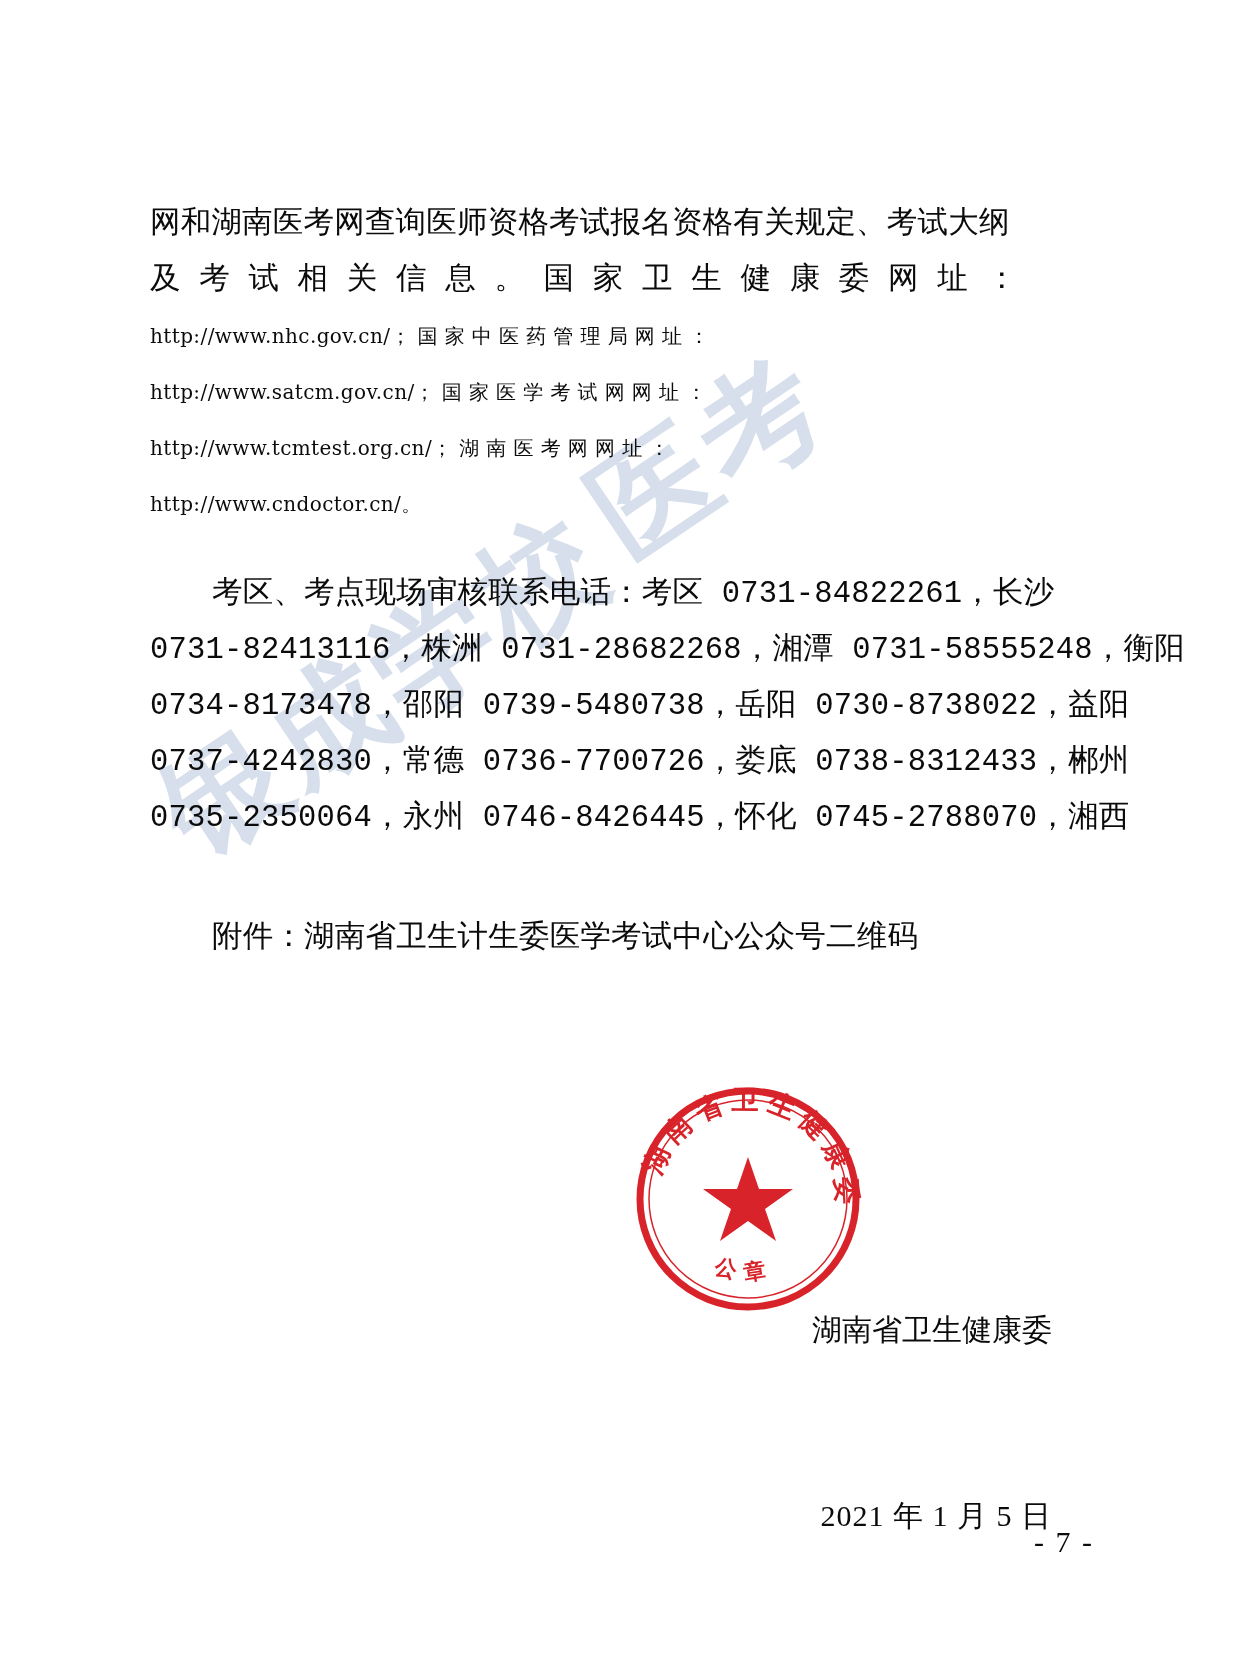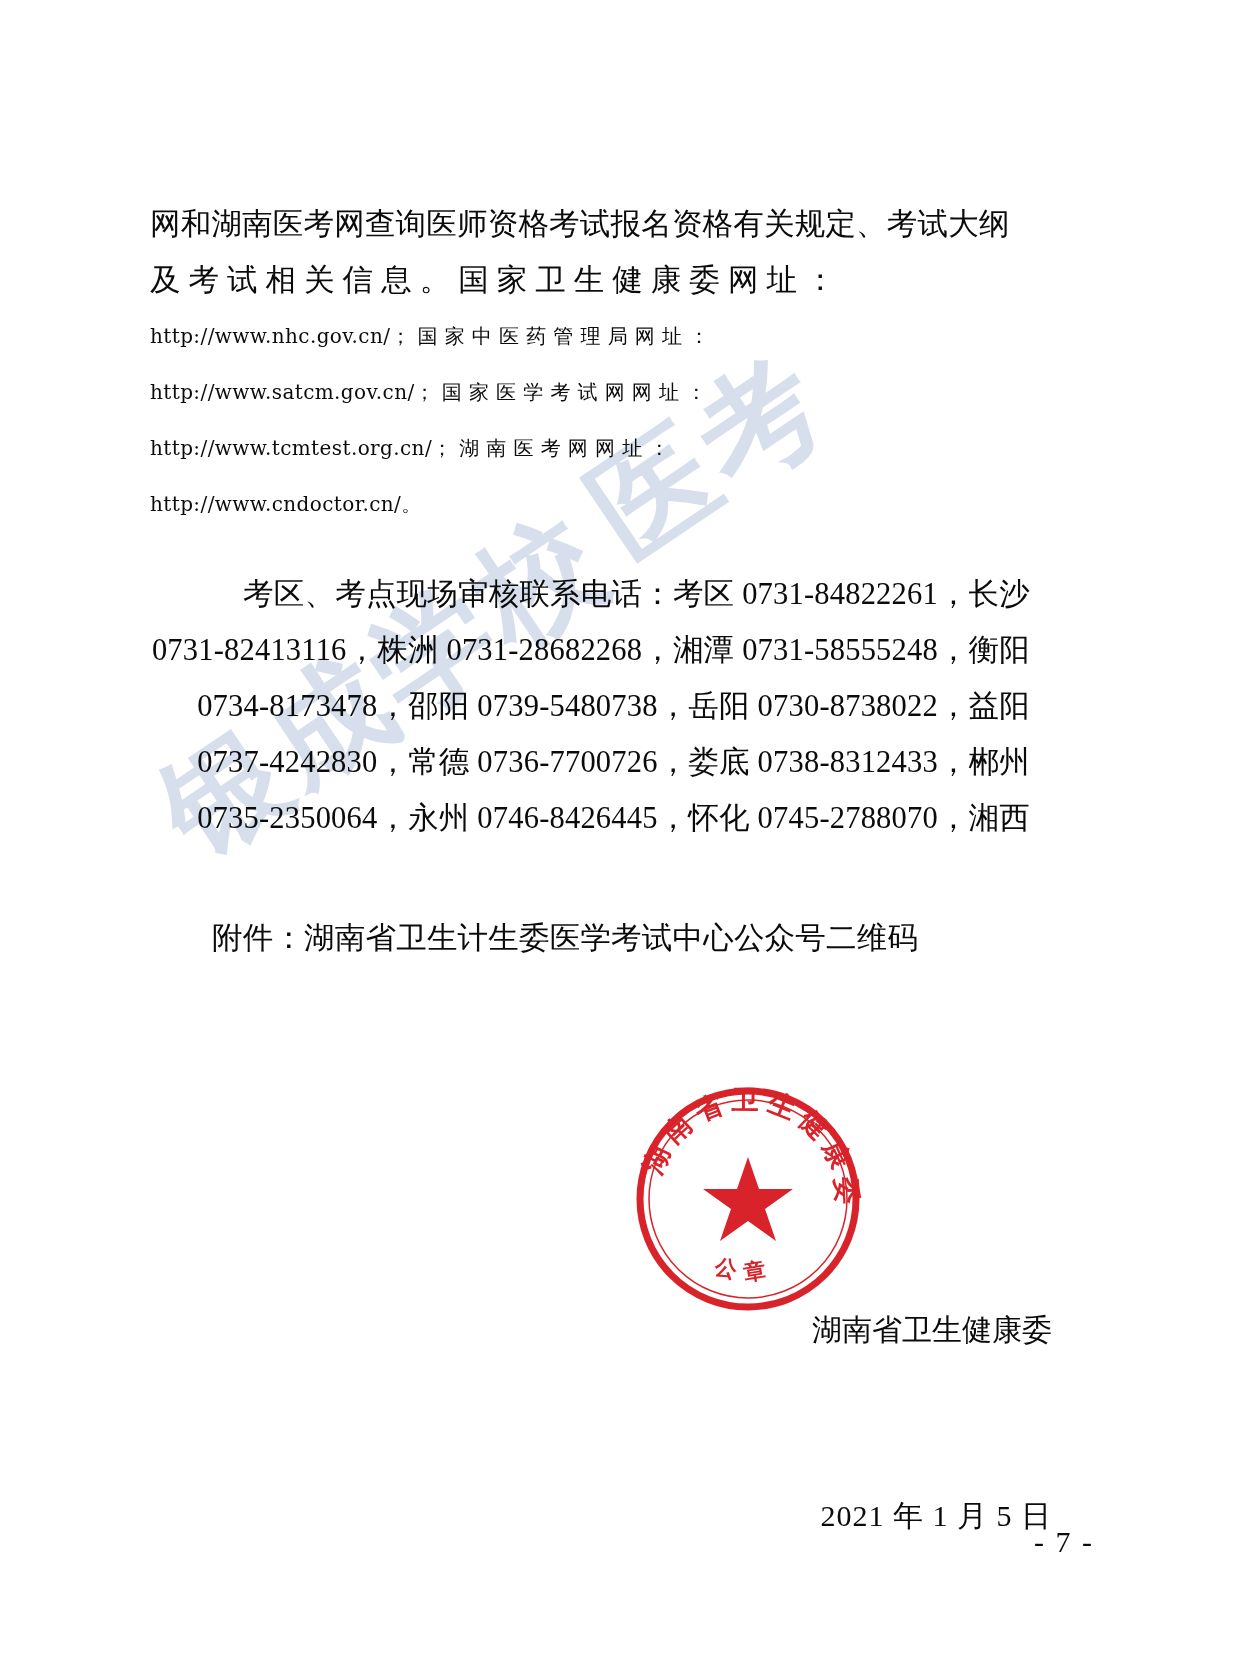--- a/index.html
+++ b/index.html
@@ -32,20 +32,21 @@
   .para {
     font-size: 30.5px;
     line-height: 56px;
     letter-spacing: 0.2px;
     margin: 0;
   }
 
   .line {
     display: block;
     white-space: pre;
+    font-family: Liberation Mono, monospace;
   }
 
   .url {
     font-family: "DejaVu Serif", serif;
     font-size: 20px;
     letter-spacing: 0.4px;
   }
 
   .indent2 { text-indent: 62px; }
 

